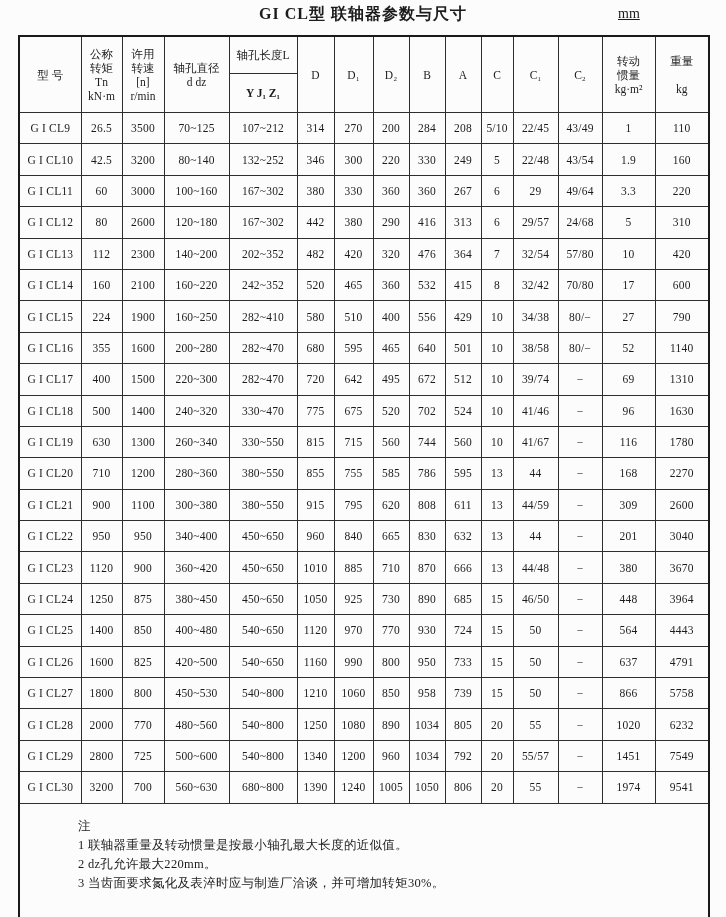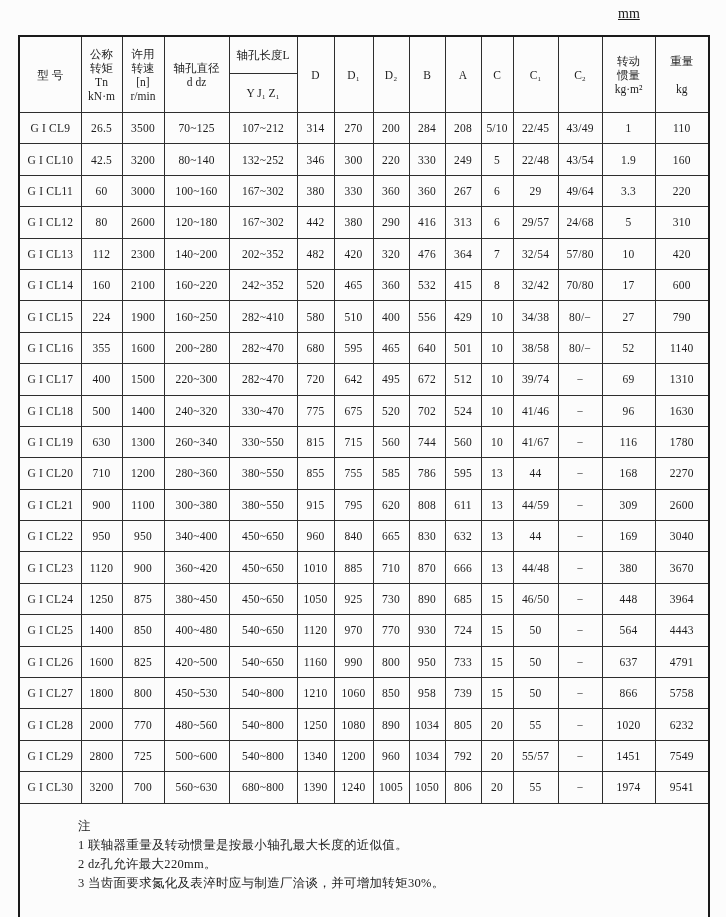--- a/index.html
+++ b/index.html
@@ -48,21 +48,21 @@
   .param-table th, .param-table td {
     border: 1px solid #2e2e2e;
     text-align: center;
     vertical-align: middle;
     font-size: 11.5px;
     font-weight: normal;
     padding: 0;
     overflow: hidden;
   }
   .param-table thead tr.h1 th { height: 36px; }
-  .param-table thead tr.h2 th { height: 38px; }
+  .param-table thead tr.h2 th { height: 38px; font-weight: bold; }
   .param-table thead th.tall { height: 75px; }
   .pre { white-space: pre-line; line-height: 14px; }
   .param-table tbody.data td {
     height: 30.4px;
     letter-spacing: 0.2px;
   }
   .param-table td.notes-cell {
     height: 104px;
     text-align: left;
     vertical-align: top;
@@ -70,20 +70,21 @@
     font-size: 12.5px;
     line-height: 19px;
     letter-spacing: 0.3px;
   }
 </style>
 </head>
 <body>
 
 <div class="page">
 
+  <div class="title-bar">GI CL型  联轴器参数与尺寸</div>
   <div class="unit-label">mm</div>
 
   <table class="param-table">
     <colgroup>
       <col style="width:62px">
         <col style="width:41px">
         <col style="width:42px">
       <col style="width:65px">
         <col style="width:68px">
         <col style="width:37px">
@@ -359,21 +360,21 @@
           <td>340~400</td>
           <td>450~650</td>
           <td>960</td>
           <td>840</td>
           <td>665</td>
           <td>830</td>
           <td>632</td>
           <td>13</td>
           <td>44</td>
           <td>−</td>
-          <td>169</td>
+          <td>201</td>
           <td>3040</td>
         </tr>
         <tr>
           <td>G I CL23</td>
           <td>1120</td>
           <td>900</td>
           <td>360~420</td>
           <td>450~650</td>
           <td>1010</td>
           <td>885</td>

